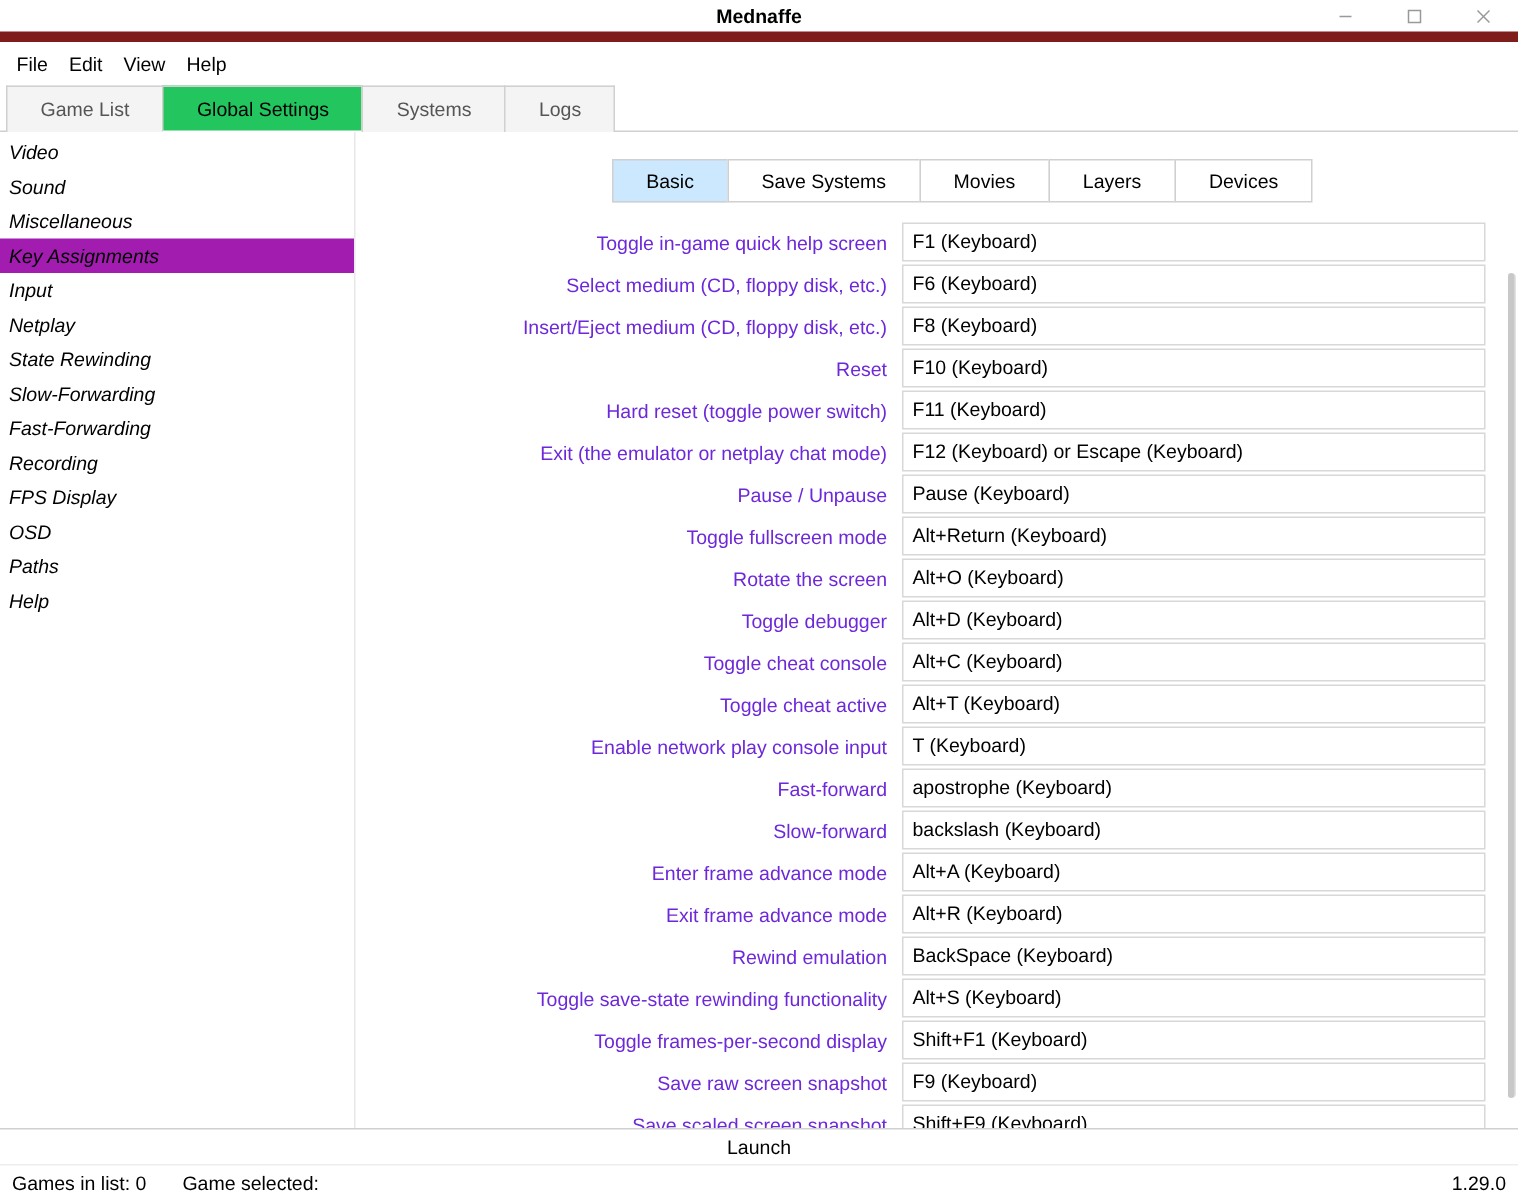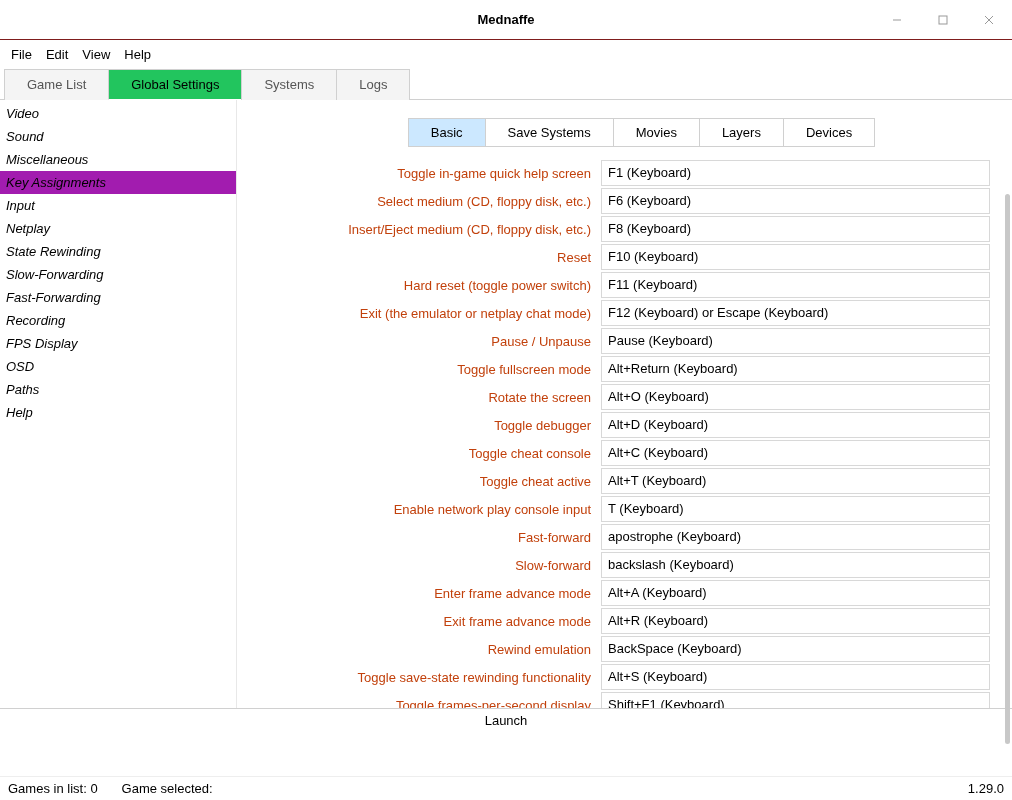--- a/index.html
+++ b/index.html
@@ -14,26 +14,26 @@
       color: #000;
       width: 1012px;
       height: 800px;
       overflow: hidden;
       display: flex;
       flex-direction: column;
       position: relative;
     }
     
     .title-bar {
-      height: 40px;
+      height: 28px;
       display: flex;
       align-items: center;
       justify-content: center;
       position: relative;
-      border-bottom: 1px solid #7f1d1d;
+      border-bottom: 7px solid #7f1d1d;
     }
     .title-bar .title {
       font-weight: bold;
       font-size: 13px;
     }
     .window-controls {
       position: absolute;
       right: 0;
       top: 0;
       display: flex;
@@ -147,21 +147,21 @@
       display: flex;
       align-items: center;
       margin-bottom: 0;
       height: 28px;
     }
     .binding-label {
       flex: 0 0 352px;
       text-align: right;
       padding-right: 10px;
       font-size: 13px;
-      color: #c2410c;
+      color: #6d28d9;
     }
     .binding-value {
       flex: 1;
       border: 1px solid #d8d8d8;
       padding: 4px 6px;
       font-size: 13px;
       height: 26px;
       background: #fff;
       cursor: text;
     }
@@ -183,21 +183,20 @@
       font-size: 13px;
       cursor: pointer;
     }
     
     .status-bar {
       display: flex;
       justify-content: space-between;
       padding: 4px 8px;
       font-size: 13px;
       border-top: 1px solid #eee;
-      margin-top: 44px;
     }
     .status-left {
       display: flex;
       gap: 24px;
     }
   </style>
 </head>
 <body>
 
 <div class="title-bar">

